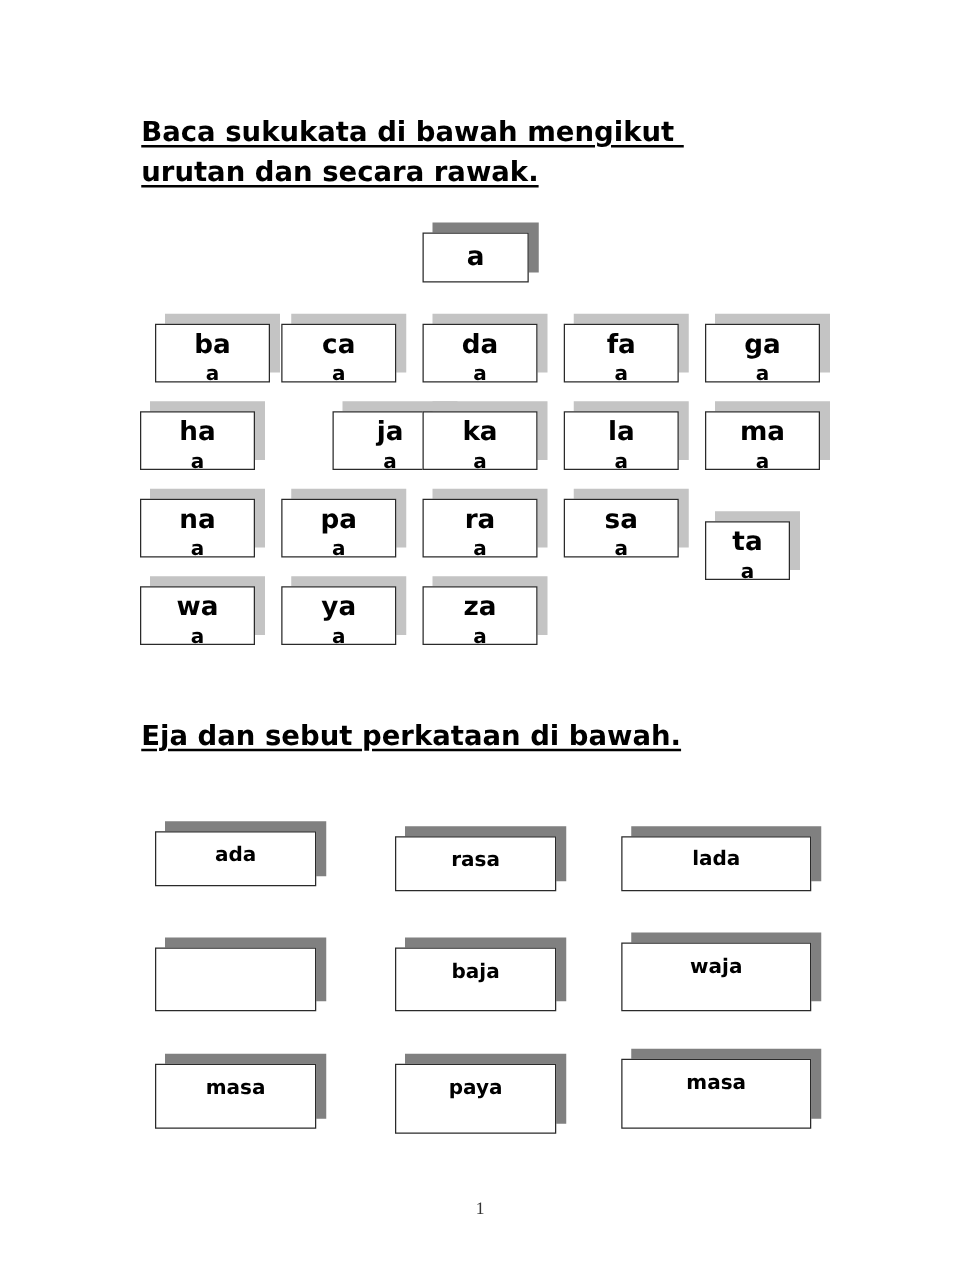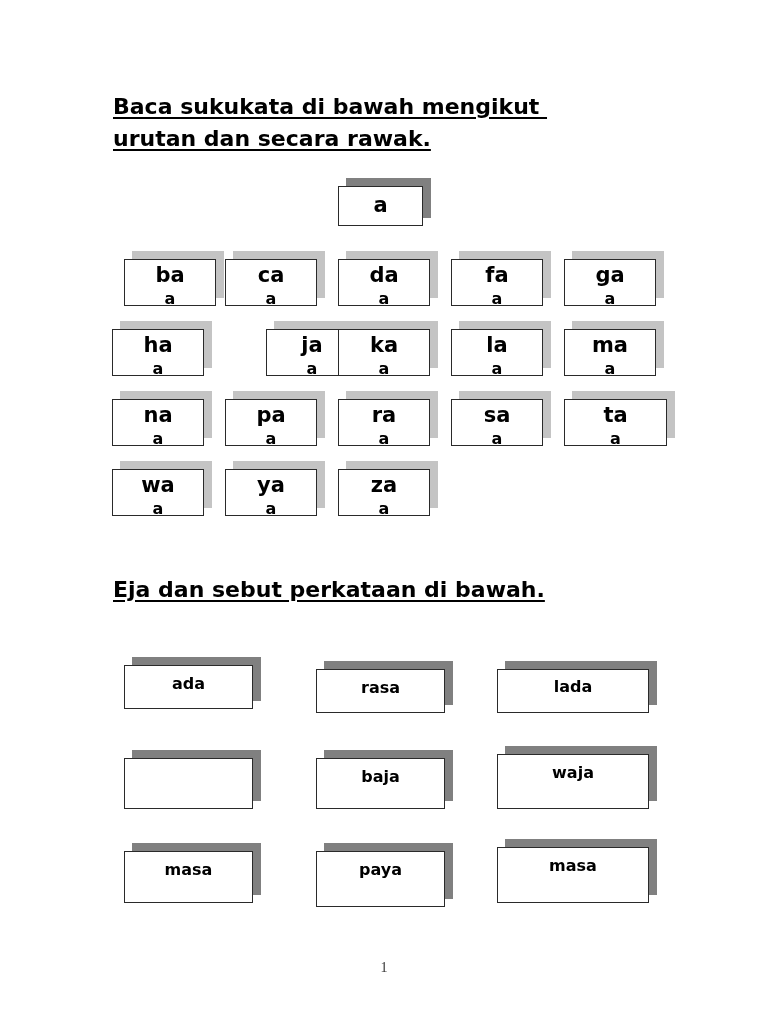--- a/index.html
+++ b/index.html
@@ -193,21 +193,21 @@
     <div class="box"></div>
     <div class="label main">ra</div>
     <div class="label sub">a</div>
   </div>
   <div class="card syl" style="left:451px; top:399px; width:92px; height:47px;">
     <div class="shadow"></div>
     <div class="box"></div>
     <div class="label main">sa</div>
     <div class="label sub">a</div>
   </div>
-  <div class="card syl" style="left:564px; top:399px; width:103px; height:47px;">
+  <div class="card syl" style="left:564px; top:417px; width:68px; height:47px;">
     <div class="shadow"></div>
     <div class="box"></div>
     <div class="label main">ta</div>
     <div class="label sub">a</div>
   </div>
 
   <div class="card syl" style="left:112px; top:469px; width:92px; height:47px;">
     <div class="shadow"></div>
     <div class="box"></div>
     <div class="label main">wa</div>

